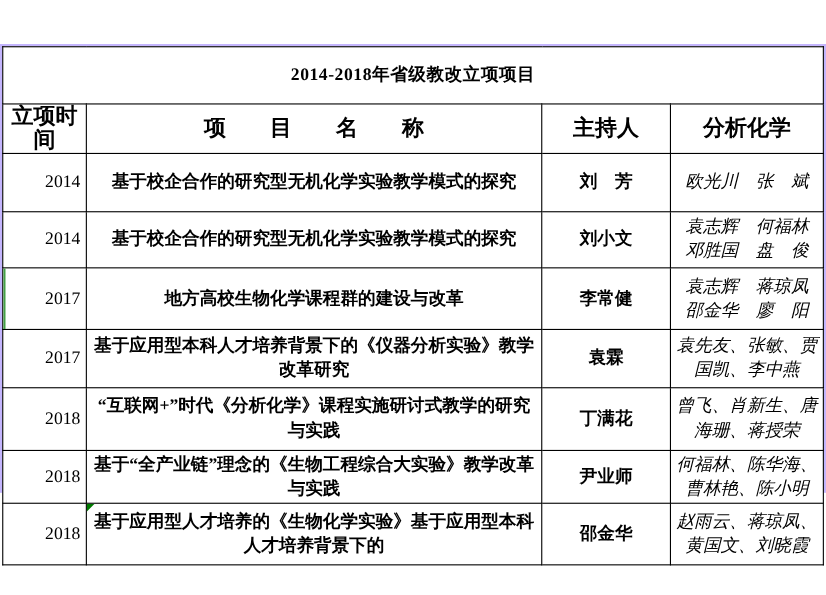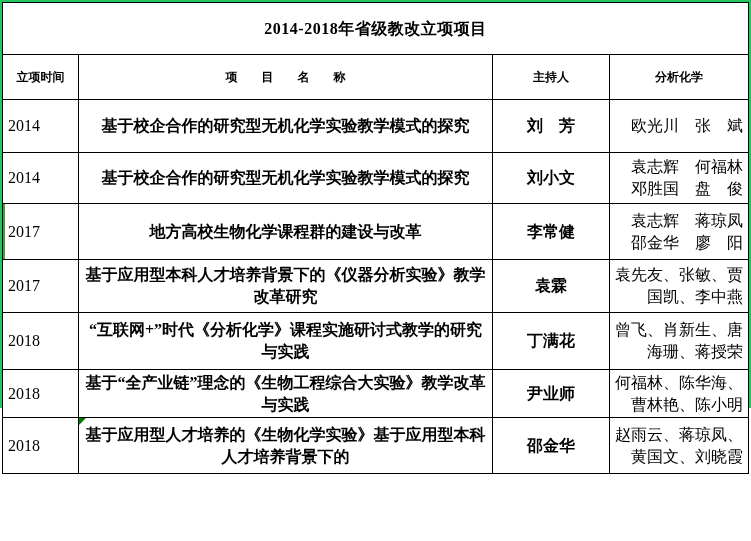--- a/index.html
+++ b/index.html
@@ -1,21 +1,21 @@
 <!DOCTYPE html>
 <html><head>
 <meta charset="utf-8">
 <style>
   html,body{margin:0;padding:0;}
   body{
     width:751px;height:541px;overflow:hidden;background:#ffffff;
     font-family:"Liberation Serif","DejaVu Serif",serif;
     color:#000;
   }
-  .sheet{position:relative;width:751px;height:408px;background:#22c55e;}
+  .sheet{position:relative;width:751px;height:408px;background:#c4b5fd;margin-top:40px;}
   table.doc{
     position:absolute;left:2px;top:2px;
     width:746px;
     border-collapse:collapse;table-layout:fixed;
     background:#fff;
   }
   table.doc td{
     border:1px solid #000;
     padding:0 5px;
     vertical-align:middle;
@@ -27,26 +27,26 @@
   td.title-cell{
     text-align:center;
     font-size:24px;
     font-weight:bold;
     letter-spacing:0.5px;
     line-height:28px;
   }
   tr.head td{
     text-align:center;
     font-weight:bold;
-    font-size:12px;
+    font-size:20px;
   }
-  td.year{text-align:left;font-size:16px;}
+  td.year{text-align:right;font-size:16px;}
   td.project{text-align:center;padding:2px 6px;font-weight:bold;}
   td.leader{text-align:center;font-weight:bold;}
-  td.participants{text-align:right;white-space:pre-line;padding:2px 4px;}
+  td.participants{text-align:center;white-space:pre-line;padding:2px 4px;font-style:italic;}
   
   .corner-tri{
     position:absolute;top:0;left:0;width:0;height:0;
     border-top:7px solid #007a00;
     border-right:7px solid transparent;
   }
   
   .green-edge{
     position:absolute;left:0;top:-1px;bottom:-1px;width:2px;
     background:#43a047;

